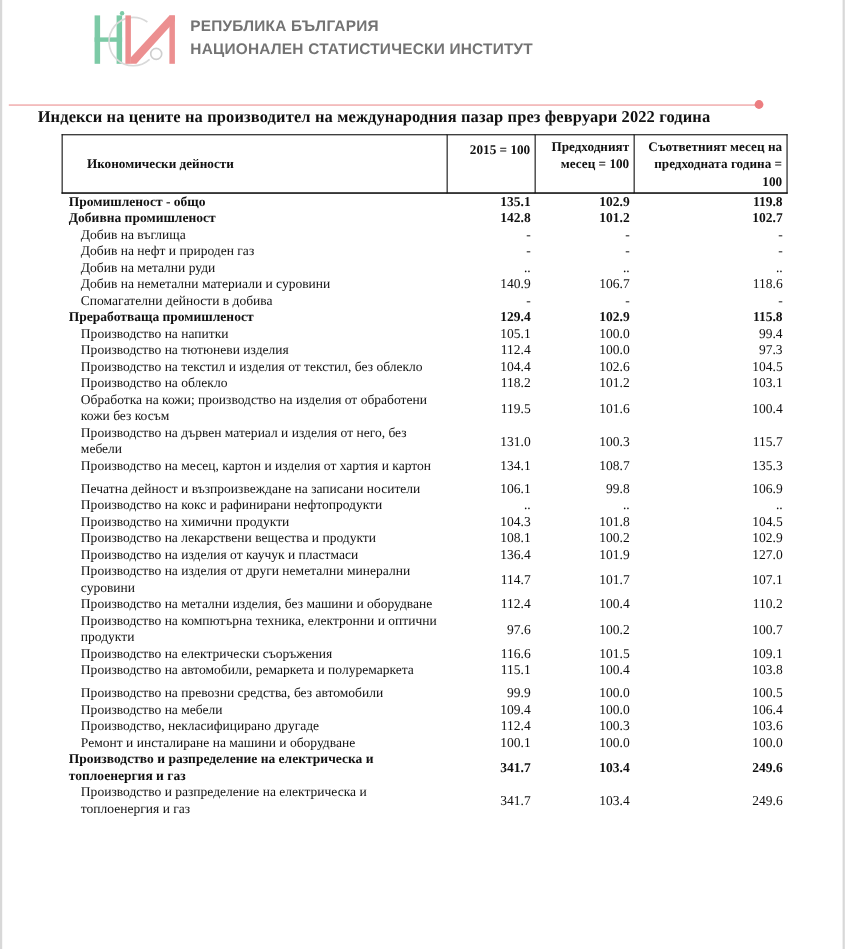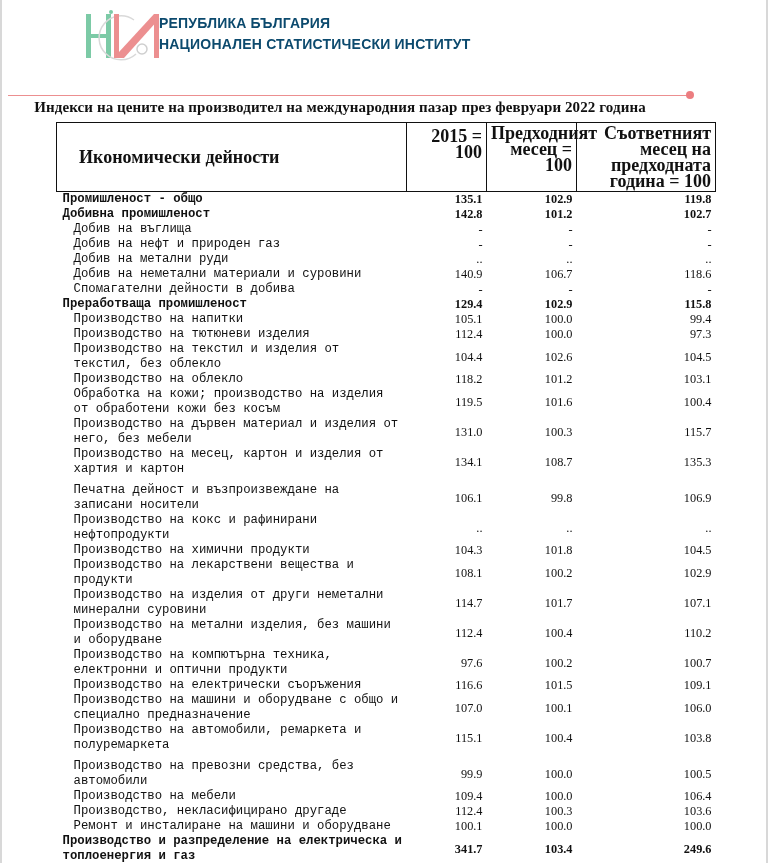--- a/index.html
+++ b/index.html
@@ -1,36 +1,36 @@
 <!DOCTYPE html>
 <html><head>
 <meta charset="utf-8">
 <style>
   html, body { margin: 0; padding: 0; background: #ffffff; }
   body { width: 768px; height: 863px; position: relative; overflow: hidden; font-family: "Liberation Serif", serif; color: #111; }
   .page-border-left { position: absolute; left: 0; top: 0; width: 2px; height: 863px; background: #d8d8d8; }
   .page-border-right { position: absolute; left: 766px; top: 0; width: 2px; height: 863px; background: #d8d8d8; }
 
   .logo { position: absolute; left: 84px; top: 6px; width: 80px; height: 56px; }
-  .org { position: absolute; left: 159px; top: 13px; font-family: "Liberation Sans", sans-serif; font-weight: bold; color: #0c4a6e; font-size: 14px; line-height: 21px; letter-spacing: 0.2px; }
+  .org { position: absolute; left: 173px; top: 13px; font-family: "Liberation Sans", sans-serif; font-weight: bold; color: #737373; font-size: 14px; line-height: 21px; letter-spacing: 0.2px; }
 
   .rule { position: absolute; left: 8px; top: 95px; width: 682px; height: 1px; background: #ec8f90; }
   .rule-dot { position: absolute; left: 686px; top: 91px; width: 8px; height: 8px; border-radius: 50%; background: #ec7d80; }
 
   .title { position: absolute; left: 0; top: 99px; width: 680px; text-align: center; font-weight: bold; font-size: 15px; letter-spacing: 0.1px; }
 
   .table-wrap { position: absolute; left: 56px; top: 122px; width: 659px; }
   table { border-collapse: collapse; width: 659px; table-layout: fixed; font-size: 12.3px; }
-  th { border: 1px solid #111; font-weight: bold; font-size: 18px; line-height: 16px; padding: 2px 4px; vertical-align: top; }
+  th { border: 1px solid #111; font-weight: bold; font-size: 12px; line-height: 16px; padding: 2px 4px; vertical-align: top; }
   th.c0 { text-align: left; vertical-align: middle; padding-left: 22px; }
   th.num { text-align: right; }
   th.h1 { vertical-align: middle; padding-top: 0; }
   td { padding: 0 4px; line-height: 15px; vertical-align: middle; }
   td.num { text-align: right; }
-  td.label { padding-left: 6px; font-family: Liberation Mono, monospace; }
+  td.label { padding-left: 6px; }
   tr.sub td.label { padding-left: 17px; margin-top: 42px; }
   tr.bold td { font-weight: bold; }
   tr.r2 td.label { line-height: 15px; }
   col.c0 { width: 350px; }
   col.c1 { width: 80px; }
   col.c2 { width: 90px; }
   col.c3 { width: 139px; }
   tr.gap td { padding-top: 6px; }
 </style>
 </head>
@@ -192,20 +192,26 @@
           <td class="num">104.3</td>
           <td class="num">101.8</td>
           <td class="num">104.5</td>
         </tr>
         <tr class="sub">
           <td class="label">Производство на лекарствени вещества и продукти</td>
           <td class="num">108.1</td>
           <td class="num">100.2</td>
           <td class="num">102.9</td>
         </tr>
+        <tr class="sub">
+          <td class="label">Производство на изделия от каучук и пластмаси</td>
+          <td class="num">136.4</td>
+          <td class="num">101.9</td>
+          <td class="num">127.0</td>
+        </tr>
         <tr class="sub r2">
           <td class="label">Производство на изделия от други неметални минерални суровини</td>
           <td class="num">114.7</td>
           <td class="num">101.7</td>
           <td class="num">107.1</td>
         </tr>
         <tr class="sub r2">
           <td class="label">Производство на метални изделия, без машини и оборудване</td>
           <td class="num">112.4</td>
           <td class="num">100.4</td>
@@ -215,26 +221,20 @@
           <td class="label">Производство на компютърна техника, електронни и оптични продукти</td>
           <td class="num">97.6</td>
           <td class="num">100.2</td>
           <td class="num">100.7</td>
         </tr>
         <tr class="sub">
           <td class="label">Производство на електрически съоръжения</td>
           <td class="num">116.6</td>
           <td class="num">101.5</td>
           <td class="num">109.1</td>
-        </tr>
-        <tr class="sub r2">
-          <td class="label">Производство на машини и оборудване с общо и специално предназначение</td>
-          <td class="num">107.0</td>
-          <td class="num">100.1</td>
-          <td class="num">106.0</td>
         </tr>
         <tr class="sub">
           <td class="label">Производство на автомобили, ремаркета и полуремаркета</td>
           <td class="num">115.1</td>
           <td class="num">100.4</td>
           <td class="num">103.8</td>
         </tr>
         <tr class="sub gap">
           <td class="label">Производство на превозни средства, без автомобили</td>
           <td class="num">99.9</td>

